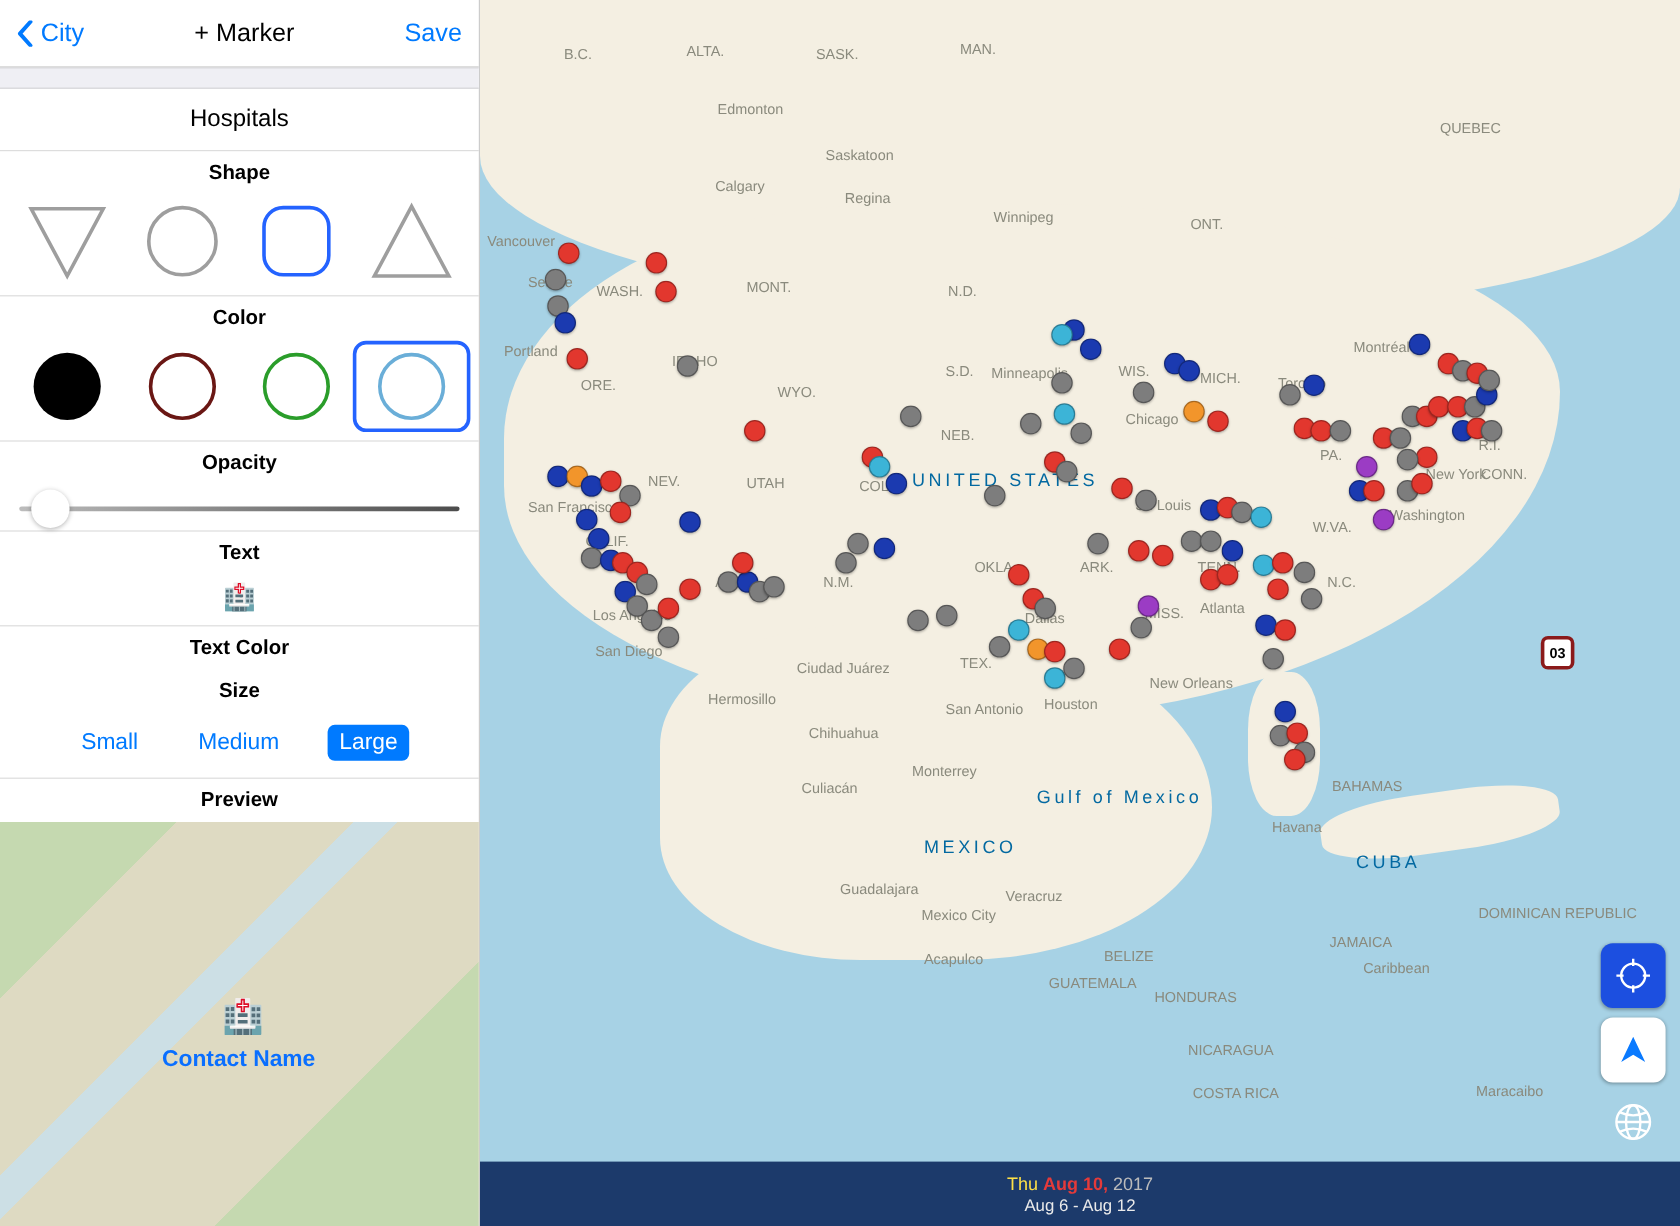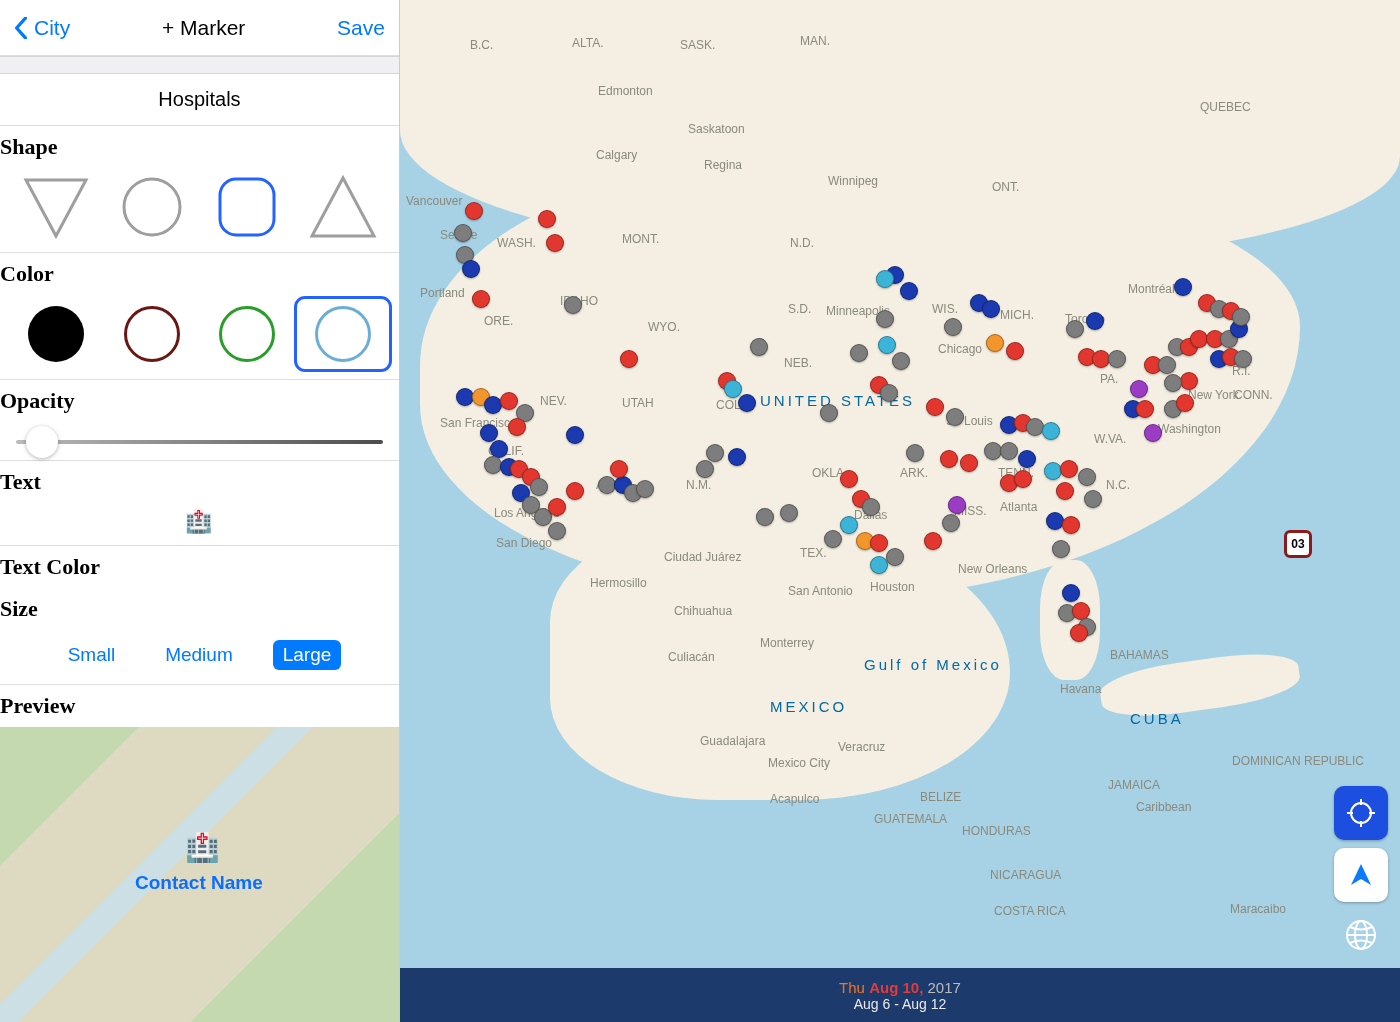--- a/index.html
+++ b/index.html
@@ -17,21 +17,21 @@
   padding: 8px 14px; height: 56px; border-bottom: 1px solid #ddd;
 }
 .back-btn { display: flex; align-items: center; color: #007aff; font-size: 21px; cursor: pointer; }
 .back-btn svg { width: 14px; height: 22px; margin-right: 6px; }
 .title { font-size: 21px; color: #000; }
 .save-btn { color: #007aff; font-size: 21px; cursor: pointer; }
 .section-divider { height: 18px; background: #efeff4; border-top:1px solid #d5d5d8; border-bottom:1px solid #d5d5d8; }
 .field-name {
   text-align: center; font-size: 20px; padding: 14px 0; border-bottom:1px solid #ddd;
 }
-.section-label { font-size: 22px; font-weight: 700; text-align: left; padding: 8px 0; font-family: Liberation Serif, serif; }
+.section-label { font-size: 17px; font-weight: 700; text-align: center; padding: 8px 0; }
 .shape-row, .color-row {
   display: flex; justify-content: space-between; padding: 4px 10px 10px 10px;
   border-bottom: 1px solid #ddd;
 }
 .shape-cell { width: 92px; height: 70px; display: flex; align-items: center; justify-content: center; cursor: pointer; }
 .shape-cell svg { width: 70px; height: 66px; }
 .shape-selected rect, .shape-selected path, .shape-selected circle{ stroke: #2463ff; }
 .color-cell { width: 92px; height: 70px; display: flex; align-items: center; justify-content: center; cursor: pointer; }
 .color-swatch { width: 56px; height: 56px; border-radius: 50%; }
 .color-selected { outline: 3px solid #2463ff; border-radius: 8px; padding: 4px; }
@@ -61,21 +61,21 @@
 .map-lbl { position: absolute; font-size: 12px; color: #8a8a7d; white-space: nowrap; }
 .map-lbl.big { font-size: 15px; letter-spacing: 3px; color: #0369a1; }
 .marker { position: absolute; width: 18px; height: 18px; border-radius: 50%; border:1px solid rgba(0,0,0,0.3); box-shadow:0 1px 2px rgba(0,0,0,0.3); }
 .m-red{background:#e2372e;} .m-blue{background:#1b3ab0;} .m-gray{background:#7d7d7d;} .m-cyan{background:#3cb4d7;} .m-purple{background:#9b3cc4;} .m-orange{background:#f2952b;}
 .footer {
   position: absolute; left: 0; right: 0; bottom: 0; height: 54px;
   background: #1c3a6b; color: #fff; display: flex; flex-direction: column;
   align-items: center; justify-content: center;
 }
 .footer-line1 { font-size: 15px; color:#e43a3a; }
-.footer-line1 .thu { color:#f97316; }
+.footer-line1 .thu { color:#fde047; }
 .footer-line1 .year { color:#bbb; }
 .footer-line2 { font-size: 14px; color:#eaeaea; }
 .map-btn { position: absolute; right: 12px; width: 54px; height: 54px; border-radius: 10px;
   display:flex; align-items:center; justify-content:center; box-shadow:0 1px 3px rgba(0,0,0,0.3); cursor:pointer;}
 .map-btn.target { bottom: 182px; background:#1c4fe0; }
 .map-btn.nav { bottom: 120px; background:#fff; }
 .map-btn.globe { bottom: 60px; background:transparent; box-shadow:none; }
 </style>
 </head>
 <body>

